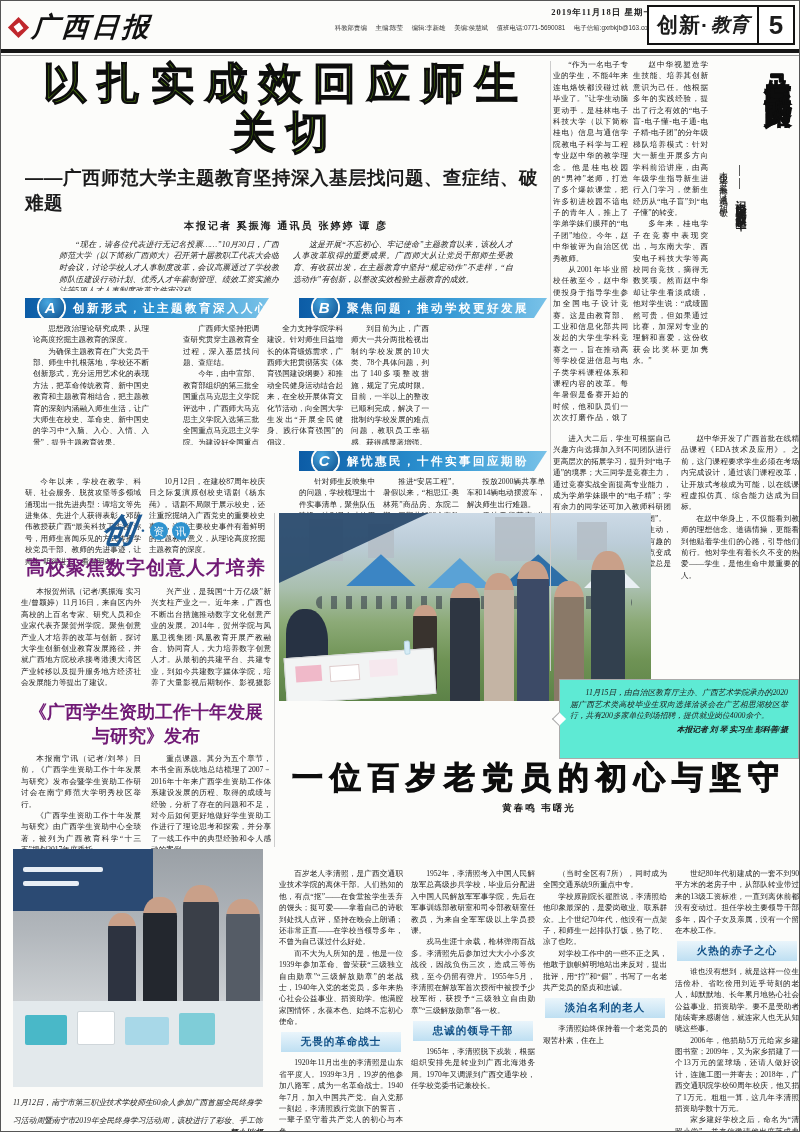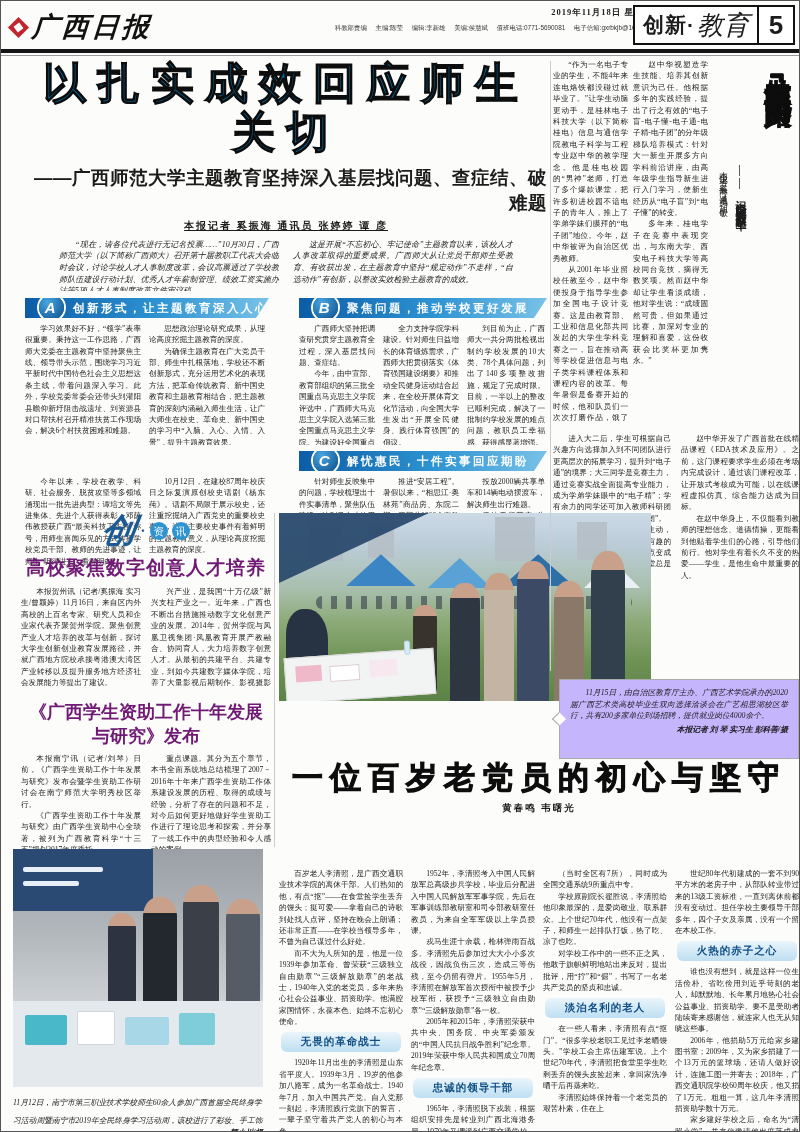--- a/index.html
+++ b/index.html
@@ -14,39 +14,39 @@
   .diamond .inner { position:absolute; left:4px; top:4px; width:7px; height:7px; background:#fff; transform:rotate(8deg); }
   .paper-name { font-size:27px; font-weight:bold; font-style:italic; letter-spacing:3px; color:#111;
                 font-family:"Liberation Serif",serif; transform:skewX(-4deg); }
   #headinfo { position:absolute; right:146px; top:6px; width:440px; text-align:right; }
   .date-line { font-size:8.5px; font-weight:bold; color:#222; letter-spacing:1px; }
   .staff-line { margin-top:5px; font-size:6.4px; color:#333; font-family:"Liberation Sans",sans-serif; }
   .staff-line span { margin-left:7px; }
   #sectionbox { position:absolute; right:4px; top:4px; height:40px; display:flex; border:2px solid #111; background:#fff; }
   .secname { display:flex; align-items:center; padding:1px 8px; }
   .secname b { font-family:"Liberation Sans",sans-serif; font-size:21px; letter-spacing:1px; }
-  .secname i { font-size:26px; font-weight:normal; margin-left:2px; }
+  .secname i { font-size:19px; font-weight:bold; margin-left:2px; }
   .pagenum { border-left:2px solid #111; width:36px; display:flex; align-items:center; justify-content:center;
              font-family:"Liberation Sans",sans-serif; font-size:26px; font-weight:bold; }
   .rule1 { position:absolute; left:0; right:0; top:48px; height:4px; background:#161616; }
   .rule2 { position:absolute; left:0; right:0; top:54px; height:1px; background:#999; }
 
   
   .bt p { font-size:7.6px; line-height:1.5; text-align:justify; text-indent:2em; color:#222; }
   .col { overflow:hidden; }
   .vrule { position:absolute; width:1px; background:#ccc; }
 
   
   #lead { position:absolute; left:24px; top:58px; width:522px; }
   #lead h1 { font-family:"Liberation Sans",sans-serif; font-weight:900; font-size:43px; letter-spacing:11px;
-             text-align:center; line-height:1.15; color:#0369a1; -webkit-text-stroke:1.2px #0d0d0d; }
-  #lead .sub { margin-top:7px; text-align:right; font-family:"Liberation Sans",sans-serif;
+             text-align:center; line-height:1.15; color:#4d7c0f; -webkit-text-stroke:1.2px #0d0d0d; }
+  #lead .sub { margin-top:7px; text-align:left; font-family:"Liberation Sans",sans-serif;
                font-weight:bold; font-size:18.5px; letter-spacing:0.5px; }
   #lead .byline { margin-top:4px; text-align:center; font-family:"Liberation Sans",sans-serif;
-                  font-weight:bold; font-size:10px; letter-spacing:2px;text-decoration:underline; }
+                  font-weight:bold; font-size:10px; letter-spacing:2px; }
   .introrow { margin-top:6px; display:flex; gap:14px; padding:0 34px; }
   .introrow .col { flex:1; height:52px; }
   .introrow p { font-size:8px; font-style:italic; line-height:1.45; text-align:justify; text-indent:2em; }
   .ab-banners { margin-top:7px; display:flex; }
   .banner { position:relative; height:20px; background:linear-gradient(90deg,#0c5ca6,#2e94d2 55%,#79c2e8);
             clip-path:polygon(0 0,100% 0,calc(100% - 13px) 100%,0 100%);
             color:#fff; font-family:"Liberation Sans",sans-serif; font-weight:bold; font-size:11.5px;
             letter-spacing:2.5px; line-height:20px; padding-left:48px; }
   .badge { position:absolute; left:14px; top:-3px; width:25px; height:25px; border-radius:50%;
            background:radial-gradient(circle at 35% 30%,#47a6e0,#0a4a88); color:#fff; font-style:italic;
@@ -98,39 +98,39 @@
            background:repeating-linear-gradient(90deg,#2c3242 0 6px,transparent 6px 15px); }
   .persn { position:absolute; border-radius:45% 45% 4px 4px / 16% 16% 0 0; }
   .head-grad { background:linear-gradient(180deg,#c9a089 0 13%,var(--c) 13% 100%); }
   .jtable { position:absolute; left:6px; bottom:2px; width:150px; height:46px; background:#f2f4f4;
             transform:rotate(-4deg); border:1px solid #d8dadb; }
   .paper { position:absolute; }
   .bottle { position:absolute; width:6px; height:14px; background:#d5ecf6; border-radius:2px; border:1px solid #b8d6e4; }
 
   
   #caption-box { position:absolute; left:558px; top:678px; width:240px; height:80px; border:1px solid #aaa;
-                 padding:7px 10px 5px; background:#c4b5fd; }
+                 padding:7px 10px 5px; background:#5eead4; }
   #caption-box .arrow { position:absolute; left:-6px; top:34px; width:10px; height:10px; background:#fff;
                         border-left:1px solid #aaa; border-bottom:1px solid #aaa; transform:rotate(45deg); }
   #caption-box p { font-size:7.8px; font-style:italic; line-height:1.5; text-align:justify; text-indent:2em; }
   #caption-box .credit { text-align:right; font-weight:bold; font-size:7.8px; margin-top:2px; font-style:italic; }
 
   
   #feature { position:absolute; left:278px; top:756px; width:520px; }
   #feature h2 { font-family:"Liberation Sans",sans-serif; font-weight:900; font-size:31px; letter-spacing:7px;
                 text-align:center; color:#0d0d0d; -webkit-text-stroke:1px #0d0d0d; }
   #feature .sub { margin-top:6px; text-align:center; font-weight:bold; font-size:16.5px; }
   #feature .byline { margin-top:3px; text-align:center; font-family:"Liberation Sans",sans-serif;
                      font-weight:bold; font-size:9.5px; letter-spacing:2px; }
   .feat-cols { display:flex; margin-top:9px; }
   .feat-cols .col { width:124px; height:268px;margin-top:44px; }
   .feat-cols .col + .col { margin-left:8px; }
   .subhead { margin:5px 2px; background:linear-gradient(180deg,#eaf5fb,#bedff2); color:#0f4f85;
              font-family:"Liberation Sans",sans-serif; font-weight:bold; font-size:10.5px; text-align:center;
-             padding:3px 0; border-radius:6px; letter-spacing:1px; }
+             padding:3px 0; border-radius:0; letter-spacing:1px; }
 
   
   #photo-left { position:absolute; left:12px; top:848px; width:250px; height:238px; overflow:hidden;
     background:linear-gradient(180deg,#9aa0a6 0%,#b2b7bc 35%,#cdd1d4 65%,#c2c6c9 100%); }
   .board { position:absolute; left:0; top:0; width:140px; height:62px; background:#2b4a73; }
   .board .line { position:absolute; height:5px; background:#e8eef5; border-radius:2px; }
   .dtable { position:absolute; left:0; bottom:0; width:100%; height:86px; background:#e3e9ec; }
   .craft { position:absolute; border-radius:2px; }
   #caption-left { position:absolute; left:12px; top:1090px; width:250px; }
   #caption-left p { font-size:7.8px; font-style:italic; line-height:1.4; text-align:justify; text-indent:2em; display:inline; }
@@ -184,23 +184,20 @@
       <div class="banner banner-a">
         <span class="badge">A</span>
         <span>创新形式，让主题教育深入人心</span>
       </div>
       <div class="banner banner-b">
         <span class="badge">B</span>
         <span>聚焦问题，推动学校更好发展</span>
       </div>
     </div>
     <div class="ab-cols">
-      <div class="col bt w116">
-          <p>学习效果好不好，“领学”表率很重要。秉持这一工作思路，广西师大党委在主题教育中坚持聚焦主线、领导带头示范，围绕学习习近平新时代中国特色社会主义思想这条主线，带着问题深入学习。此外，学校党委常委会还带头到灌阳县瞻仰新圩阻击战遗址、到资源县对口帮扶村召开精准扶贫工作现场会，解决6个村扶贫困难和难题。</p>
-        </div>
       <div class="col bt w116 ml8">
           <p>思想政治理论研究成果，从理论高度挖掘主题教育的深度。</p>
           <p>为确保主题教育在广大党员干部、师生中扎根落地，学校还不断创新形式，充分运用艺术化的表现方法，把革命传统教育、新中国史教育和主题教育相结合，把主题教育的深刻内涵融入师生生活，让广大师生在校史、革命史、新中国史的学习中“入脑、入心、入情、入景”，提升主题教育效果。</p>
         </div>
       <div class="col bt w76 ml34">
           <p>广西师大坚持把调查研究贯穿主题教育全过程，深入基层找问题、查症结。</p>
           <p>今年，由中宣部、教育部组织的第三批全国重点马克思主义学院评选中，广西师大马克思主义学院入选第三批全国重点马克思主义学院。为建设好全国重点马克思主义学院，学校党委多次召开办公会、进行现场调研，梳理师生意见，出台《关于重点马克思主义学院建设的实施方案》。</p>
         </div>
       <div class="col bt w76 ml8">
           <p>全力支持学院学科建设。针对师生日益增长的体育锻炼需求，广西师大把贯彻落实《体育强国建设纲要》和推动全民健身运动结合起来，在全校开展体育文化节活动，向全国大学生发出“开展全民健身、践行体育强国”的倡议。</p>
@@ -333,36 +330,34 @@
           </div>
         <div class="subhead">无畏的革命战士</div>
         <div class="bt">
             <p>1920年11月出生的李清照是山东省平度人。1939年3月，19岁的他参加八路军，成为一名革命战士。1940年7月，加入中国共产党。自入党那一刻起，李清照践行党旗下的誓言，一辈子坚守着共产党人的初心与本色。</p>
           </div>
       </div>
       <div class="col">
         <div class="bt">
             <p>1952年，李清照考入中国人民解放军总高级步兵学校，毕业后分配进入中国人民解放军军事学院，先后在军事训练部教研室和司令部教研室任教员，为来自全军军级以上学员授课。</p>
             <p>戎马生涯十余载，枪林弹雨百战多。李清照先后参加过大大小小多次战役，因战负伤三次，造成三等伤残，至今仍留有弹片。1955年5月，李清照在解放军首次授衔中被授予少校军衔，获授予“三级独立自由勋章”“三级解放勋章”各一枚。</p>
-            <p>2005年和2015年，李清照荣获中共中央、国务院、中央军委颁发的“中国人民抗日战争胜利”纪念章。2019年荣获中华人民共和国成立70周年纪念章。</p>
           </div>
         <div class="subhead">忠诚的领导干部</div>
         <div class="bt">
             <p>1965年，李清照脱下戎装，根据组织安排先是转业到广西北海港务局。1970年又调派到广西交通学校，任学校党委书记兼校长。</p>
           </div>
       </div>
       <div class="col">
         <div class="bt">
             <p>（当时全区有7所），同时成为全国交通系统9所重点中专。</p>
             <p>学校原副院长翟胜说，李清照给他印象最深的，是爱岗敬业、联系群众。上个世纪70年代，他没有一点架子，和师生一起排队打饭，热了吃、凉了也吃。</p>
             <p>对学校工作中的一些不正之风，他敢于旗帜鲜明地站出来反对，提出批评，用“拧”和“倔”，书写了一名老共产党员的坚贞和忠诚。</p>
           </div>
         <div class="subhead">淡泊名利的老人</div>
         <div class="bt">
-            <p>在一些人看来，李清照有点“抠门”。“很多学校老职工见过李老晒馒头。”学校工会主席伍建军说。上个世纪70年代，李清照把食堂里学生吃剩丢弃的馒头皮捡起来，拿回家洗净晒干后再蒸来吃。</p>
             <p>李清照始终保持着一个老党员的艰苦朴素，住在上</p>
           </div>
       </div>
       <div class="col">
         <div class="bt">
             <p>世纪80年代初建成的一套不到90平方米的老房子中，从部队转业带过来的13级工资标准，一直到离休前都没有变动过。担任学校主要领导干部多年，四个子女及亲属，没有一个留在本校工作。</p>
           </div>
         <div class="subhead">火热的赤子之心</div>
         <div class="bt">
             <p>谁也没有想到，就是这样一位生活俭朴、省吃俭用到近乎苛刻的老人，却默默地、长年累月地热心社会公益事业、捐资助学。要不是受助者陆续寄来感谢信，就连家人也无从知晓这些事。</p>

